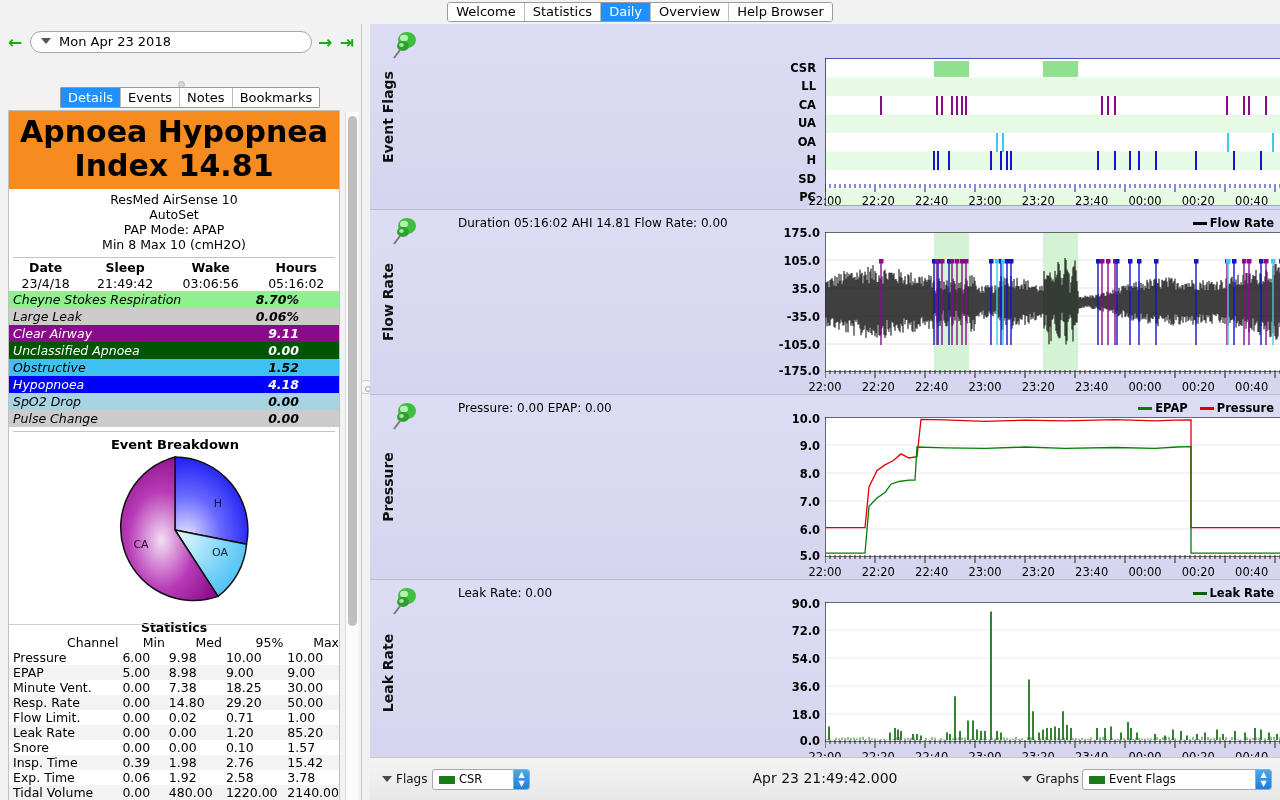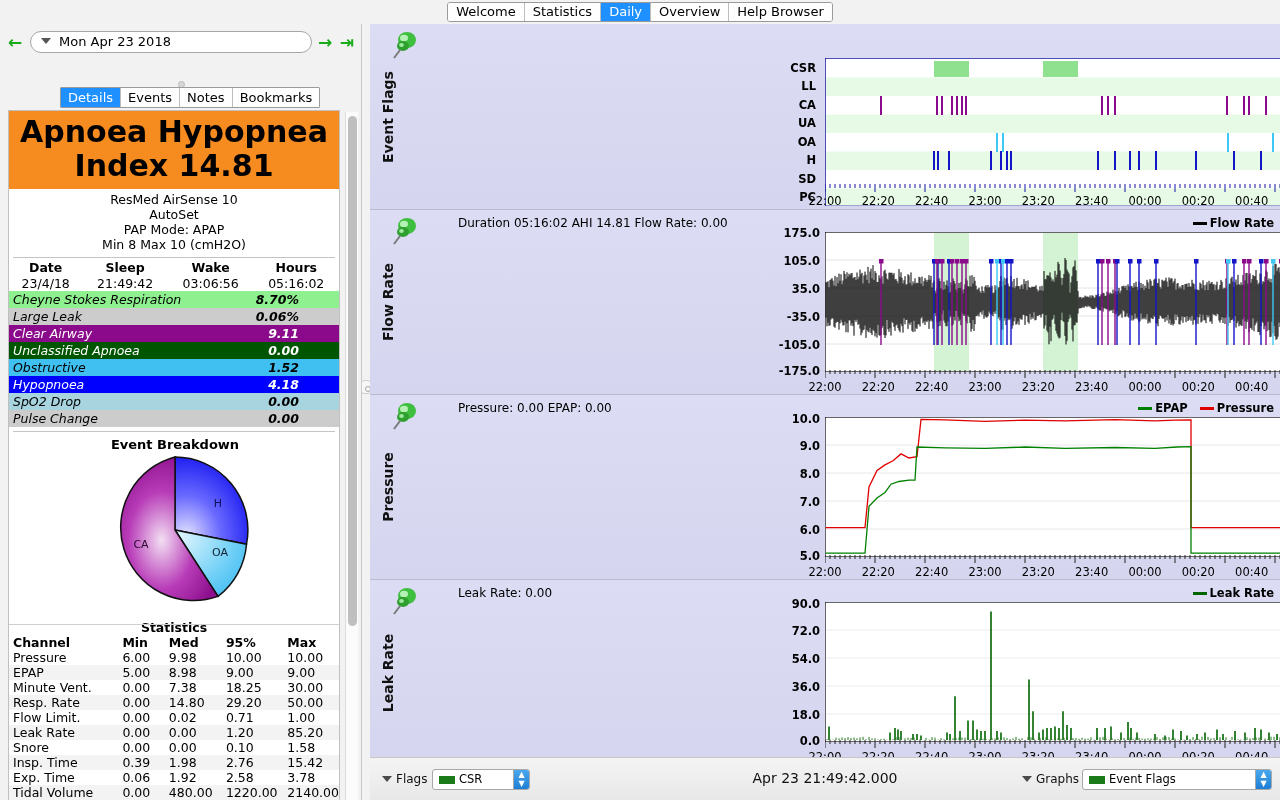--- a/index.html
+++ b/index.html
@@ -89,21 +89,21 @@
   table.evt td.val { text-align: right; font-weight: bold; padding-right: 40px; }
 
   
   .pie-wrap { position: relative; width: 332px; height: 185px; }
   .pie-title { text-align: center; font-size: 13px; font-weight: bold; padding-top: 4px; }
   .pie-sep { border-top: 1px solid #d0d0d0; margin-top: 4px; }
 
   
   .stats-title { text-align: center; font-weight: bold; font-size: 12.5px; padding-top: 2px; }
   table.stats { width: 100%; border-collapse: collapse; font-size: 12.5px; }
-  table.stats th { text-align: left; font-weight: bold; padding: 0 0 0 4px; }
+  table.stats th { text-align: right; font-weight: normal; padding: 0 0 0 4px; }
   table.stats td { padding: 0 0 0 4px; white-space: nowrap; }
   table.stats tr.alt { background: #f3f3f3; }
   table.stats .c0 { width: 112px; }
   table.stats .c1 { width: 48px; }
   table.stats .c2 { width: 58px; }
   table.stats .c3 { width: 62px; }
 
   
   .lscroll {
     position: absolute; left: 345px; top: 88px; width: 13px; height: 696px;
@@ -366,21 +366,21 @@
               <td>0.00</td>
               <td>0.00</td>
               <td>1.20</td>
               <td>85.20</td>
             </tr>
         <tr>
               <td>Snore</td>
               <td>0.00</td>
               <td>0.00</td>
               <td>0.10</td>
-              <td>1.58</td>
+              <td>1.57</td>
             </tr>
         <tr class="alt">
               <td>Insp. Time</td>
               <td>0.39</td>
               <td>1.98</td>
               <td>2.76</td>
               <td>15.42</td>
             </tr>
         <tr>
               <td>Exp. Time</td>

